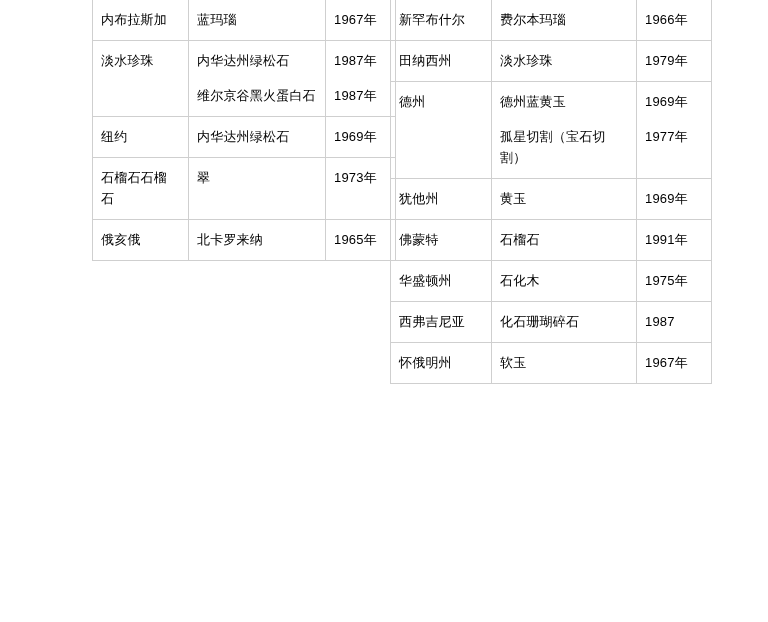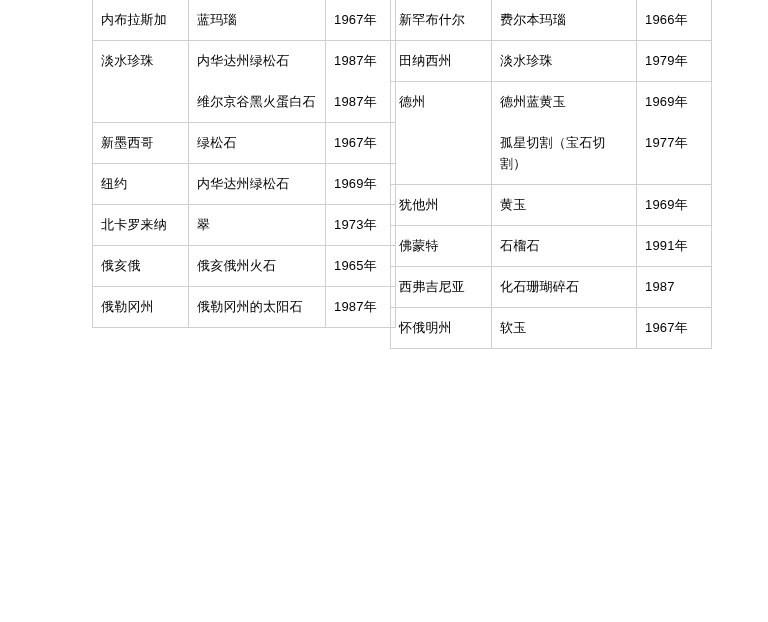--- a/index.html
+++ b/index.html
@@ -55,21 +55,21 @@
   .col-left td.c-year  { width: 53px; }
   
   .col-right td.c-state { width: 84px; }
   .col-right td.c-gem   { width: 128px; }
   .col-right td.c-year  { width: 58px; }
 
   .cell-line {
     display: block;
   }
   .cell-line + .cell-line {
-    margin-top: 20px;
+    margin-top: 14px;
   }
 </style>
 </head>
 <body>
 
 <div class="page">
   <div class="columns">
 
     <div class="col-left">
       <table class="state-table">
@@ -95,79 +95,57 @@
               <span class="cell-line">内华达州绿松石</span>
               <span class="cell-line">维尔京谷黑火蛋白石</span>
             </td>
             <td class="c-year">
               <span class="cell-line">1987年</span>
               <span class="cell-line">1987年</span>
             </td>
           </tr>
 
 
-          <tr>
-            <td class="c-state">
-              <span class="cell-line">新墨西哥</span>
-            </td>
-            <td class="c-gem">
-              <span class="cell-line">绿松石</span>
-            </td>
-            <td class="c-year">
-              <span class="cell-line">1967年</span>
-            </td>
-          </tr>
 
           <tr>
             <td class="c-state">
               <span class="cell-line">纽约</span>
             </td>
             <td class="c-gem">
               <span class="cell-line">内华达州绿松石</span>
             </td>
             <td class="c-year">
               <span class="cell-line">1969年</span>
             </td>
           </tr>
 
           <tr>
             <td class="c-state">
+              <span class="cell-line">石榴石石榴石</span>
+            </td>
+            <td class="c-gem">
+              <span class="cell-line">翠</span>
+            </td>
+            <td class="c-year">
+              <span class="cell-line">1973年</span>
+            </td>
+          </tr>
+
+          <tr>
+            <td class="c-state">
+              <span class="cell-line">俄亥俄</span>
+            </td>
+            <td class="c-gem">
               <span class="cell-line">北卡罗来纳</span>
             </td>
-            <td class="c-gem">
-              <span class="cell-line">翠</span>
-            </td>
-            <td class="c-year">
-              <span class="cell-line">1973年</span>
-            </td>
-          </tr>
-
-          <tr>
-            <td class="c-state">
-              <span class="cell-line">俄亥俄</span>
-            </td>
-            <td class="c-gem">
-              <span class="cell-line">俄亥俄州火石</span>
-            </td>
             <td class="c-year">
               <span class="cell-line">1965年</span>
             </td>
           </tr>
 
-          <tr>
-            <td class="c-state">
-              <span class="cell-line">俄勒冈州</span>
-            </td>
-            <td class="c-gem">
-              <span class="cell-line">俄勒冈州的太阳石</span>
-            </td>
-            <td class="c-year">
-              <span class="cell-line">1987年</span>
-            </td>
-          </tr>
 
         </tbody>
       </table>
     </div>
 
     <div class="col-gap"></div>
 
     <div class="col-right">
       <table class="state-table">
         <tbody>
@@ -227,20 +205,31 @@
               <span class="cell-line">佛蒙特</span>
             </td>
             <td class="c-gem">
               <span class="cell-line">石榴石</span>
             </td>
             <td class="c-year">
               <span class="cell-line">1991年</span>
             </td>
           </tr>
 
+          <tr>
+            <td class="c-state">
+              <span class="cell-line">华盛顿州</span>
+            </td>
+            <td class="c-gem">
+              <span class="cell-line">石化木</span>
+            </td>
+            <td class="c-year">
+              <span class="cell-line">1975年</span>
+            </td>
+          </tr>
 
           <tr>
             <td class="c-state">
               <span class="cell-line">西弗吉尼亚</span>
             </td>
             <td class="c-gem">
               <span class="cell-line">化石珊瑚碎石</span>
             </td>
             <td class="c-year">
               <span class="cell-line">1987</span>

